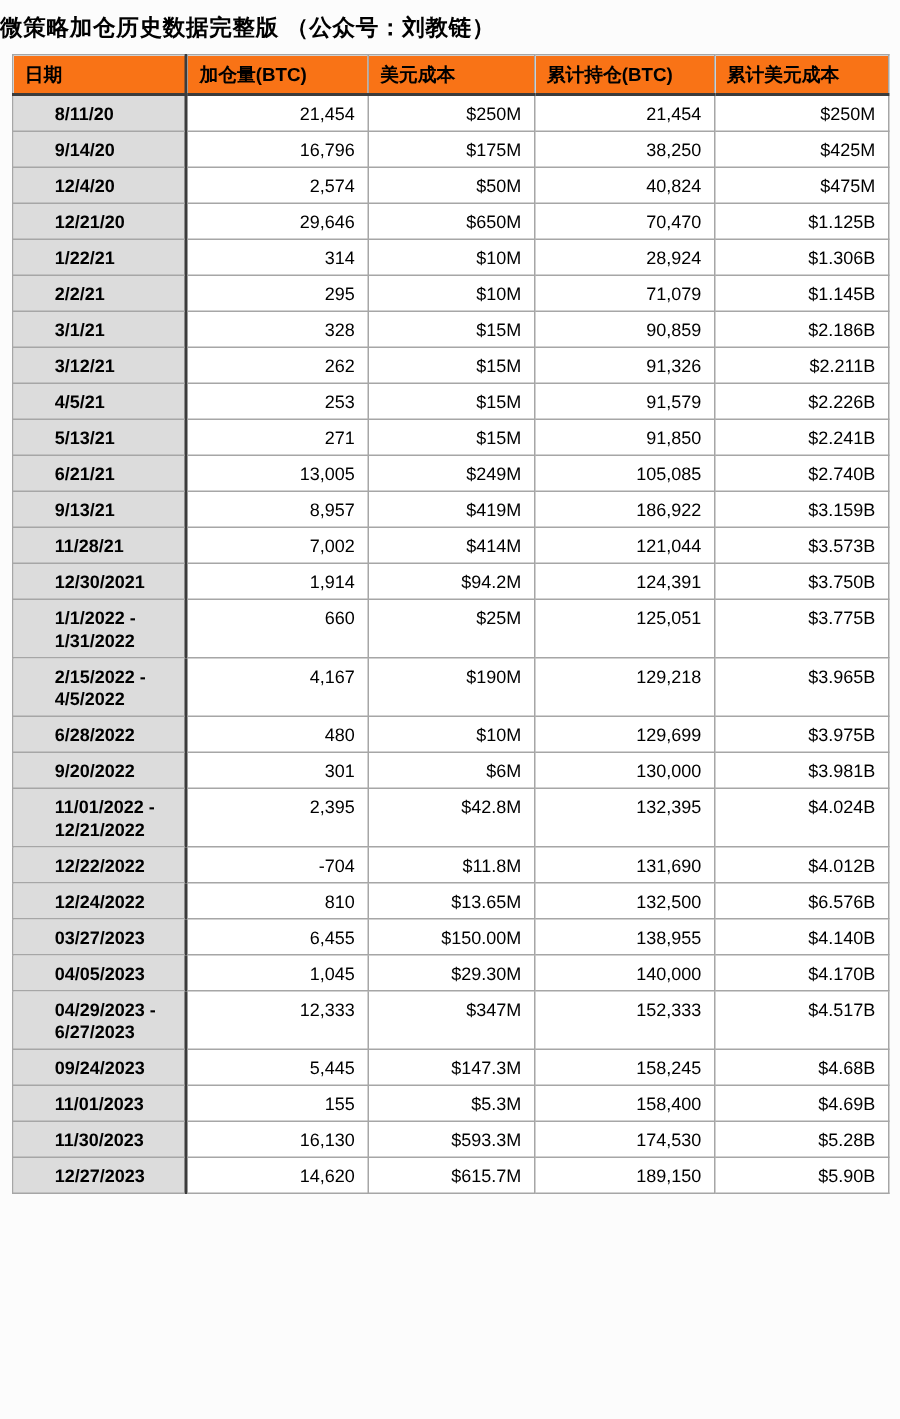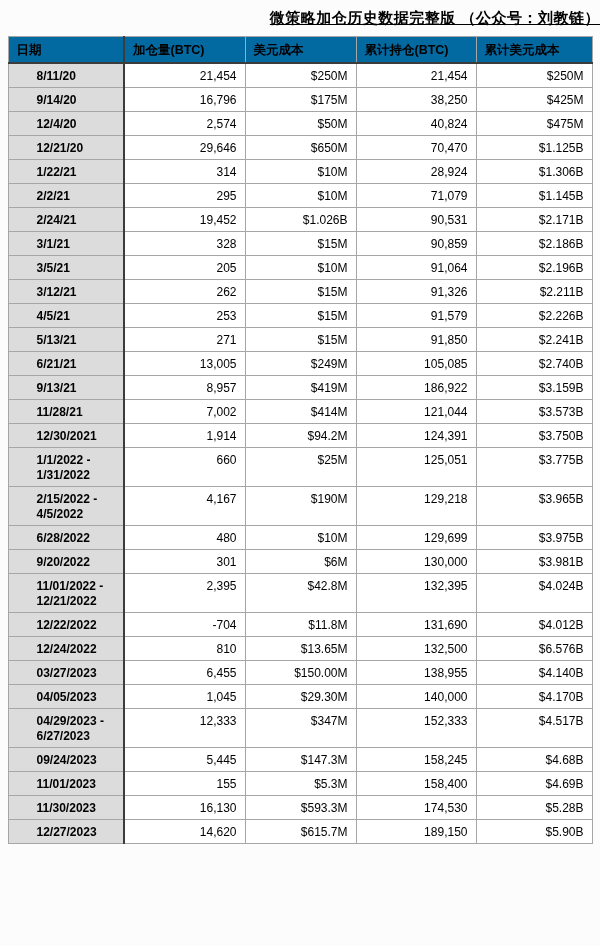--- a/index.html
+++ b/index.html
@@ -9,44 +9,43 @@
     width: 600px;
     font-family: "Liberation Sans", "DejaVu Sans", sans-serif;
     color: #000;
   }
   .page {
     width: 600px;
     height: 946px;
     overflow: hidden;
   }
   .title {
-    text-align: right;
+    text-align: left;
     font-weight: bold;
     font-size: 15px;
     padding: 9px 0 8px 0;
     letter-spacing: 0.5px;
-    text-decoration: underline;
   }
   table.hist {
     border-collapse: collapse;
     margin: 0 auto;
     width: 584px;
     table-layout: fixed;
   }
   th, td {
     border: 1px solid #a6a6a6;
     font-size: 12px;
     line-height: 15px;
     padding: 5px 8px 3px 8px;
     vertical-align: top;
     overflow: hidden;
     word-wrap: break-word;
   }
   th {
-    background: #0369a1;
+    background: #f97316;
     text-align: left;
     font-weight: bold;
     font-size: 12.5px;
     border-bottom: 2px solid #3c3c3c;
     padding-top: 6px;
     padding-bottom: 4px;
   }
   th.first-col {
     border-right: 2px solid #3c3c3c;
   }
@@ -122,39 +121,25 @@
           <td class="num">$1.306B</td>
         </tr>
         <tr>
           <td class="date">2/2/21</td>
           <td class="num">295</td>
           <td class="num">$10M</td>
           <td class="num">71,079</td>
           <td class="num">$1.145B</td>
         </tr>
         <tr>
-          <td class="date">2/24/21</td>
-          <td class="num">19,452</td>
-          <td class="num">$1.026B</td>
-          <td class="num">90,531</td>
-          <td class="num">$2.171B</td>
-        </tr>
-        <tr>
           <td class="date">3/1/21</td>
           <td class="num">328</td>
           <td class="num">$15M</td>
           <td class="num">90,859</td>
           <td class="num">$2.186B</td>
-        </tr>
-        <tr>
-          <td class="date">3/5/21</td>
-          <td class="num">205</td>
-          <td class="num">$10M</td>
-          <td class="num">91,064</td>
-          <td class="num">$2.196B</td>
         </tr>
         <tr>
           <td class="date">3/12/21</td>
           <td class="num">262</td>
           <td class="num">$15M</td>
           <td class="num">91,326</td>
           <td class="num">$2.211B</td>
         </tr>
         <tr>
           <td class="date">4/5/21</td>

